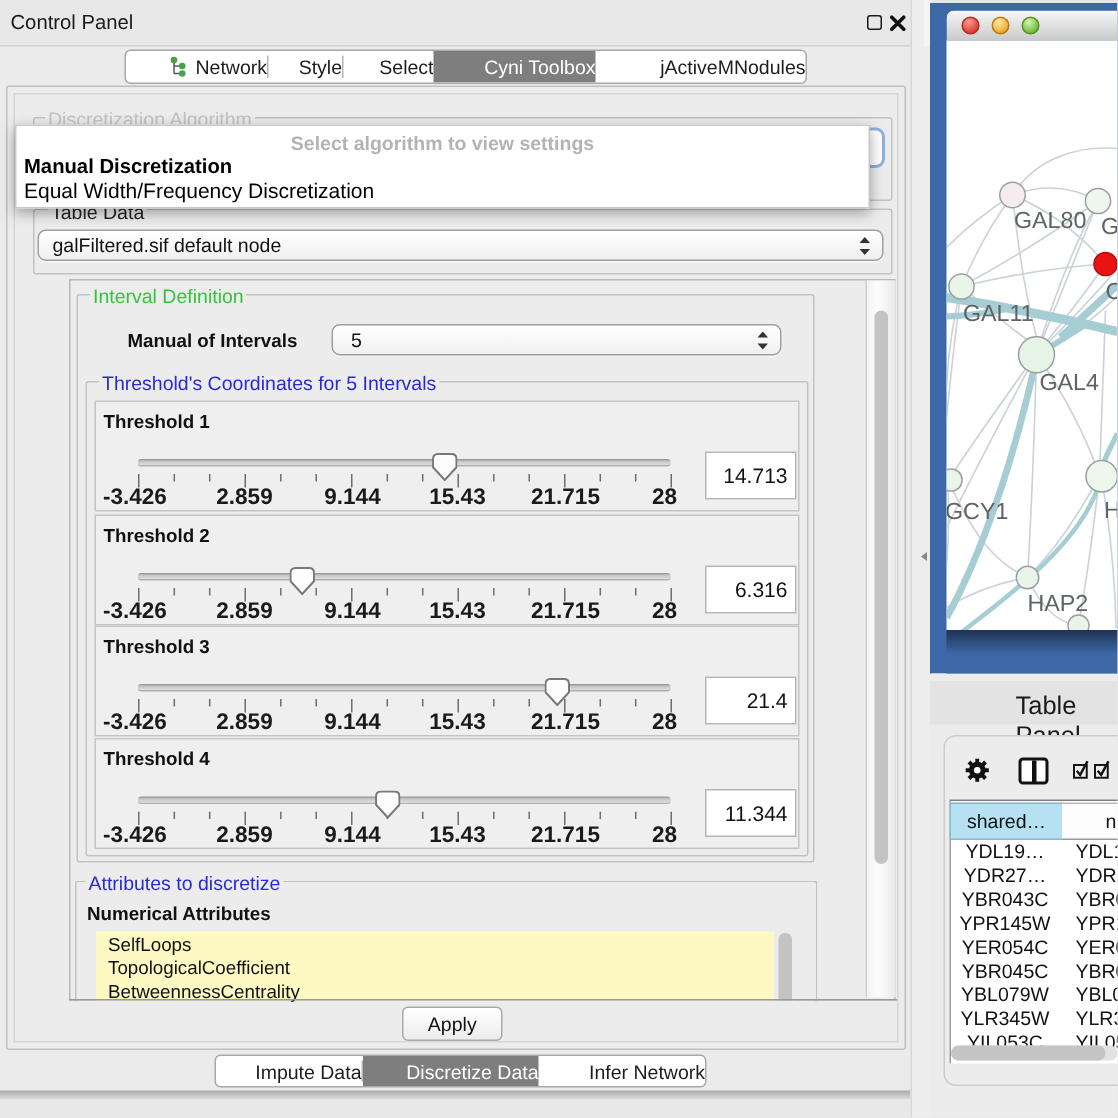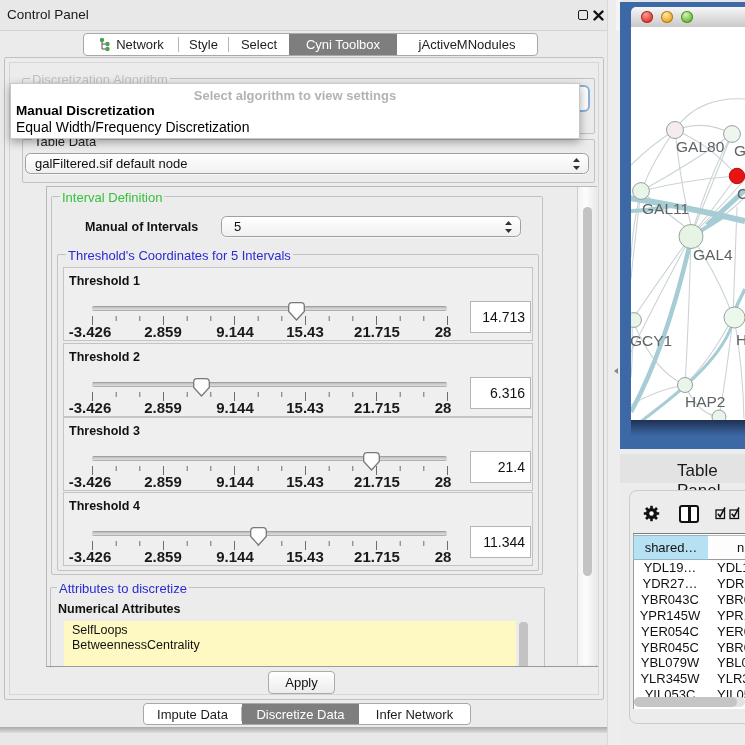--- a/index.html
+++ b/index.html
@@ -6,21 +6,21 @@
 body{width:745px;height:745px;position:relative;overflow:hidden;
   font-family:"Liberation Sans",sans-serif;background:#e6e6e6;}
 .abs{position:absolute;}
 
 #cpwin{left:0;top:0;width:607px;height:730px;background:#ebebeb;}
 #titlebar{left:0;top:0;width:616px;height:30px;background:#e8e8e8;border-bottom:1px solid #d2d2d2;}
 #titlebar .t{position:absolute;left:7px;top:7px;font-size:13.5px;color:#1a1a1a;}
 #floatbtn{left:578px;top:10px;width:8px;height:8px;border:1.7px solid #1a1a1a;border-radius:2px;}
 
 .seg{background:#fff;border:1px solid #a8a8a8;border-radius:4px;display:flex;overflow:hidden;}
-.seg .s{font-size:13px;color:#1c1c1c;display:flex;align-items:center;justify-content:center;white-space:nowrap;}
+.seg .s{font-size:13px;color:#1c1c1c;display:flex;align-items:center;justify-content:flex-end;white-space:nowrap;}
 .seg .sel{background:#7e7e7e;color:#fff;}
 .seg .dv{width:1px;background:#b5b5b5;margin:3px 0;}
 #toptabs{left:83px;top:33px;height:21px;}
 #bottabs{left:143px;top:703px;height:20px;}
 
 #mainpanel{left:4px;top:57px;width:598px;height:641px;border:1px solid #c0c0c0;border-radius:2px;background:#ececec;}
 #innerpanel{left:9px;top:62px;width:588px;height:631px;border:1px solid #d6d6d6;background:#ececec;}
 .grouptitle{position:absolute;font-size:13px;background:#ececec;padding:0 2px;}
 .groupbox{position:absolute;border:1px solid #c2c2c2;border-radius:2px;}
 
@@ -270,20 +270,21 @@
       <path d="M4,0.7 H13 Q16.3,0.7 16.3,4 V9.5 L8.5,18 L0.7,9.5 V4 Q0.7,0.7 4,0.7 Z" fill="#fdfdfd" stroke="#787878" stroke-width="1.3"></path>
     </svg>
   <div class="vbox">11.344</div>
 </div>
 
 <div class="groupbox" style="left:50px;top:587px;width:493px;height:80px;border-bottom:none;"></div>
 <div class="grouptitle" style="left:57px;top:581px;color:#2a2ad4;">Attributes to discretize</div>
 <div class="abs" style="left:58px;top:602px;font-size:12.5px;font-weight:bold;color:#111;">Numerical Attributes</div>
 <div class="abs" id="attlist">
   <div>SelfLoops</div>
+  <div>TopologicalCoefficient</div>
   <div>BetweennessCentrality</div>
 </div>
 <div class="abs" style="left:516px;top:621px;width:14px;height:46px;background:#ececec;"></div>
 <div class="abs" style="left:519px;top:622px;width:9px;height:45px;background:#c3c3c3;border-radius:4px 4px 0 0;"></div>
 <div class="abs" style="left:46px;top:666px;width:552px;height:1px;background:#9a9a9a;"></div>
 
 <div class="abs" id="applybtn">Apply</div>
 
 <div class="abs seg" id="bottabs">
   <div class="s" style="width:97px;">Impute Data</div>

